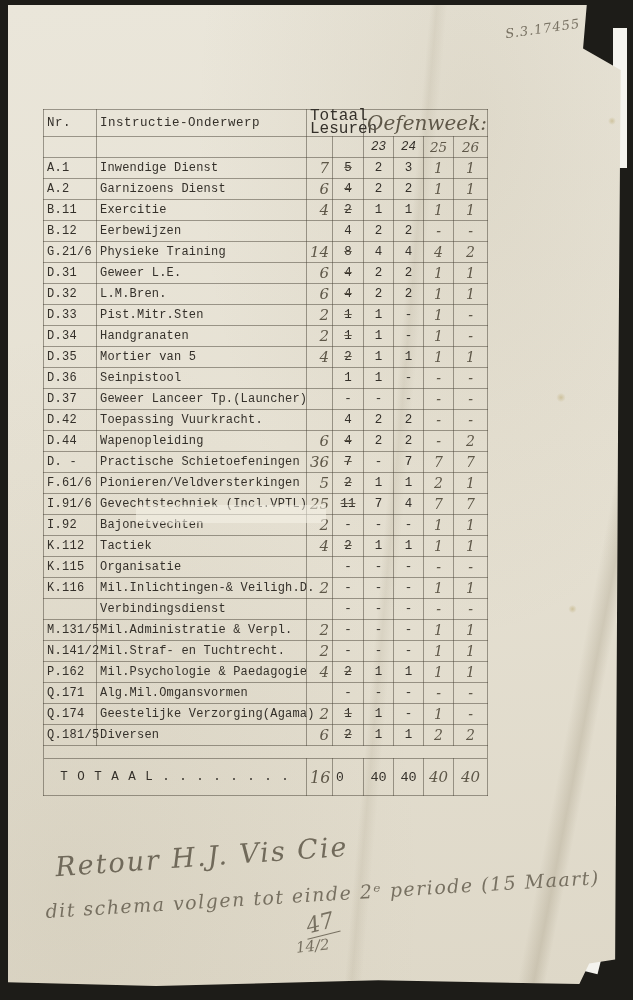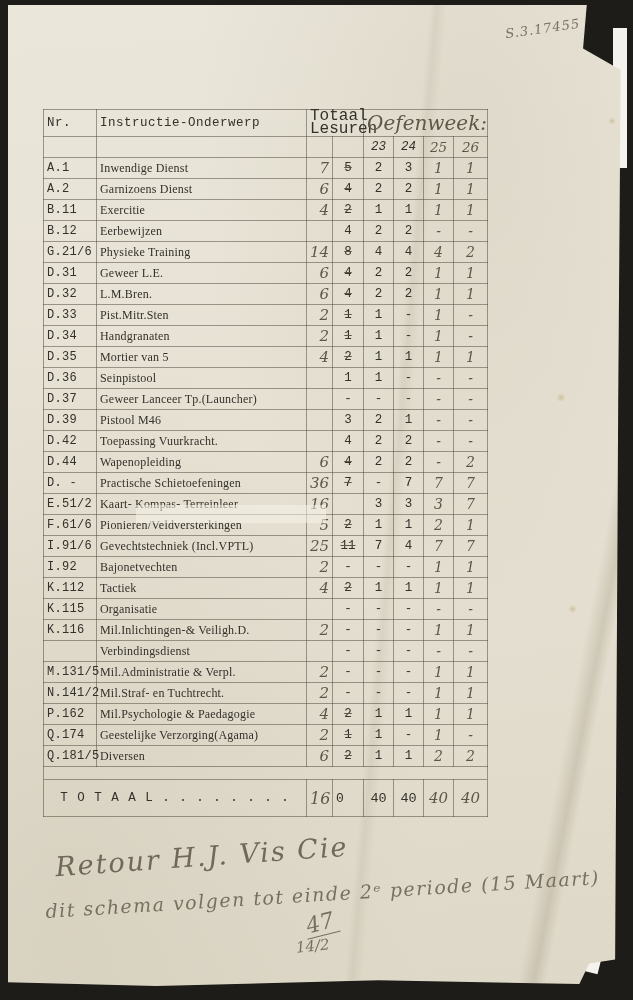--- a/index.html
+++ b/index.html
@@ -57,21 +57,21 @@
     font-weight:normal;vertical-align:middle;
   }
   table.sched{border:1px solid rgba(60,54,43,.65);padding-left:42px;}
   th.h-nr,th.h-sub{font-size:12.5px;letter-spacing:.5px;text-align:left;padding-left:8px;}
   th.h-tot{font-size:16px;line-height:13px;text-align:center;padding-top:2px;}
   th.h-weeks{font-size:20px;text-align:center;border-bottom-color:transparent;}
   .hrow1 th{height:32px;}
   .hrow2 th{height:20px;font-size:12.5px;text-align:center;font-style:italic;}
   .hrow2 .wh-hand{font-size:13.5px;}
   td.c-nr{font-size:12px;letter-spacing:.3px;padding-left:5px;margin-left:15px;}
-  td.c-sub{font-size:12px;letter-spacing:.2px;font-family:Liberation Serif, serif;}
+  td.c-sub{font-size:12px;letter-spacing:.2px;}
   td.c-th{font-size:15px;text-align:right;padding-right:1px;border-right-color:rgba(74,68,55,.30);}
   td.c-tt{font-size:12.5px;text-align:center;}
   td.c-w{font-size:12.5px;text-align:center;}
   td.c-w.hand{font-size:14px;}
   .struck{text-decoration:line-through;text-decoration-color:#5e5748;}
   tr.spacer td{height:12px;border-top:none;border-bottom:none;}
   tr.totaal td{height:36px;}
   td.tot-label{font-size:12.5px;letter-spacing:1px;text-align:center;}
   td.tot-hand{font-size:16px;text-align:right;border-right-color:rgba(74,68,55,.25);}
   td.tot-typed{font-size:13px;text-align:left;padding-left:0;}
@@ -253,30 +253,20 @@
           <td class="c-nr mono typed">D.37</td>
           <td class="c-sub mono typed">Geweer Lanceer Tp.(Launcher)</td>
           <td class="c-th hand"></td>
           <td class="c-tt mono typed">-</td>
           <td class="c-w mono typed">-</td>
           <td class="c-w mono typed">-</td>
           <td class="c-w hand">-</td>
           <td class="c-w hand">-</td>
         </tr>
         <tr>
-          <td class="c-nr mono typed">D.39</td>
-          <td class="c-sub mono typed">Pistool M46</td>
-          <td class="c-th hand"></td>
-          <td class="c-tt mono typed">3</td>
-          <td class="c-w mono typed">2</td>
-          <td class="c-w mono typed">1</td>
-          <td class="c-w hand">-</td>
-          <td class="c-w hand">-</td>
-        </tr>
-        <tr>
           <td class="c-nr mono typed">D.42</td>
           <td class="c-sub mono typed">Toepassing Vuurkracht.</td>
           <td class="c-th hand"></td>
           <td class="c-tt mono typed">4</td>
           <td class="c-w mono typed">2</td>
           <td class="c-w mono typed">2</td>
           <td class="c-w hand">-</td>
           <td class="c-w hand">-</td>
         </tr>
         <tr>
@@ -290,30 +280,20 @@
           <td class="c-w hand">2</td>
         </tr>
         <tr>
           <td class="c-nr mono typed">D. -</td>
           <td class="c-sub mono typed">Practische Schietoefeningen</td>
           <td class="c-th hand">36</td>
           <td class="c-tt mono typed struck">7</td>
           <td class="c-w mono typed">-</td>
           <td class="c-w mono typed">7</td>
           <td class="c-w hand">7</td>
-          <td class="c-w hand">7</td>
-        </tr>
-        <tr>
-          <td class="c-nr mono typed">E.51/2</td>
-          <td class="c-sub mono typed">Kaart- Kompas- Terreinleer</td>
-          <td class="c-th hand">16</td>
-          <td class="c-tt mono typed"></td>
-          <td class="c-w mono typed">3</td>
-          <td class="c-w mono typed">3</td>
-          <td class="c-w hand">3</td>
           <td class="c-w hand">7</td>
         </tr>
         <tr>
           <td class="c-nr mono typed">F.61/6</td>
           <td class="c-sub mono typed">Pionieren/Veldversterkingen</td>
           <td class="c-th hand">5</td>
           <td class="c-tt mono typed struck">2</td>
           <td class="c-w mono typed">1</td>
           <td class="c-w mono typed">1</td>
           <td class="c-w hand">2</td>
@@ -401,20 +381,30 @@
         </tr>
         <tr>
           <td class="c-nr mono typed">P.162</td>
           <td class="c-sub mono typed">Mil.Psychologie &amp; Paedagogie</td>
           <td class="c-th hand">4</td>
           <td class="c-tt mono typed struck">2</td>
           <td class="c-w mono typed">1</td>
           <td class="c-w mono typed">1</td>
           <td class="c-w hand">1</td>
           <td class="c-w hand">1</td>
+        </tr>
+        <tr>
+          <td class="c-nr mono typed">Q.171</td>
+          <td class="c-sub mono typed">Alg.Mil.Omgansvormen</td>
+          <td class="c-th hand"></td>
+          <td class="c-tt mono typed">-</td>
+          <td class="c-w mono typed">-</td>
+          <td class="c-w mono typed">-</td>
+          <td class="c-w hand">-</td>
+          <td class="c-w hand">-</td>
         </tr>
         <tr>
           <td class="c-nr mono typed">Q.174</td>
           <td class="c-sub mono typed">Geestelijke Verzorging(Agama)</td>
           <td class="c-th hand">2</td>
           <td class="c-tt mono typed struck">1</td>
           <td class="c-w mono typed">1</td>
           <td class="c-w mono typed">-</td>
           <td class="c-w hand">1</td>
           <td class="c-w hand">-</td>

